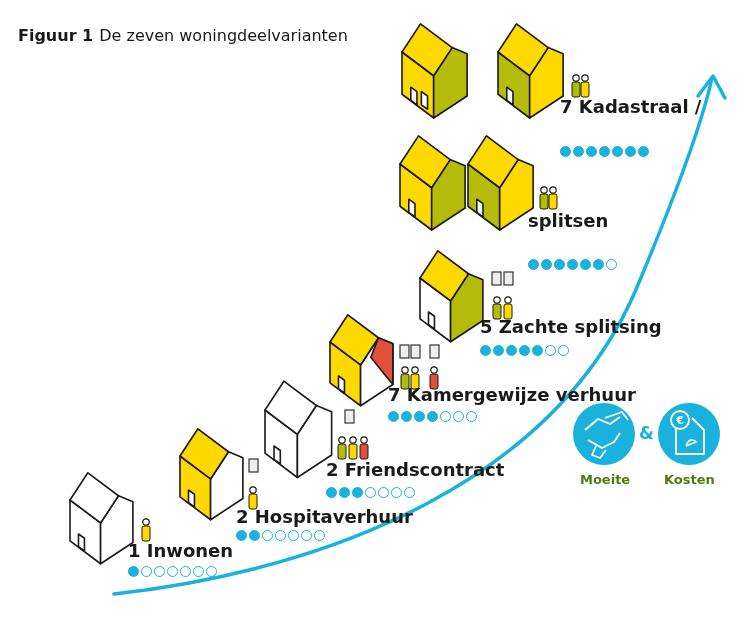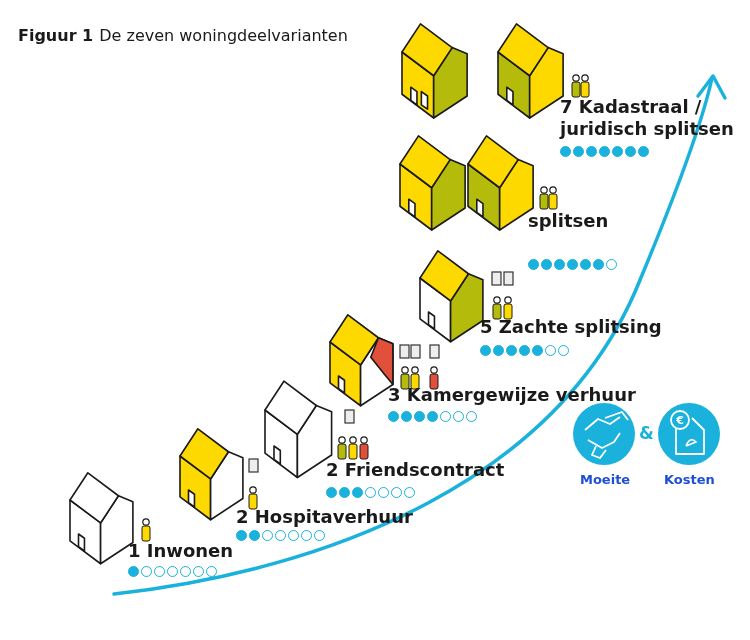--- a/index.html
+++ b/index.html
@@ -4,21 +4,21 @@
 <style>
   html, body { margin: 0; padding: 0; background: #ffffff; }
   body { width: 750px; height: 640px; position: relative; overflow: hidden; font-family: "Liberation Sans", sans-serif; }
   #stage { position: absolute; left: 0; top: 0; width: 596px; height: 640px; }
   .title { position: absolute; left: 18px; top: 26px; font-size: 16px; color: #1a1a1a; font-family: "DejaVu Sans", sans-serif; }
   .title .num { font-weight: bold; margin-right: 6px; }
   .lbl { position: absolute; font-family: "DejaVu Sans", sans-serif; font-weight: bold; font-size: 18px; color: #1a1a1a; line-height: 22px; white-space: nowrap; }
   .dots { position: absolute; display: flex; gap: 2px; }
   .dot { width: 11px; height: 11px; border-radius: 50%; border: 1.5px solid #1ab2dc; box-sizing: border-box; background: #fff; }
   .dot.on { background: #1ab2dc; }
-  .legend-lbl { position: absolute; font-family: "DejaVu Sans", sans-serif; font-weight: bold; font-size: 13px; color: #1d4ed8; }
+  .legend-lbl { position: absolute; font-family: "DejaVu Sans", sans-serif; font-weight: bold; font-size: 13px; color: #4d7c0f; }
   .amp { position: absolute; font-family: "DejaVu Sans", sans-serif; font-weight: bold; font-size: 17px; color: #1ab2dc; }
 </style>
 </head>
 <body>
 
 <div id="stage">
   <div class="title">
     <span class="num">Figuur 1</span><span>De zeven woningdeelvarianten</span>
   </div>
 
@@ -187,21 +187,21 @@
       <div class="lbl" style="left: 326px; top: 459px;">2 Friendscontract</div>
       <div class="dots" style="left: 326px; top: 487px;">
         <span class="dot on"></span>
         <span class="dot on"></span>
         <span class="dot on"></span>
         <span class="dot"></span>
         <span class="dot"></span>
         <span class="dot"></span>
         <span class="dot"></span>
       </div>
-      <div class="lbl" style="left: 388px; top: 384px;">3 Kamergewijze verhuur</div>
+      <div class="lbl" style="left: 388px; top: 384px;">7 Kamergewijze verhuur</div>
       <div class="dots" style="left: 388px; top: 411px;">
         <span class="dot on"></span>
         <span class="dot on"></span>
         <span class="dot on"></span>
         <span class="dot on"></span>
         <span class="dot"></span>
         <span class="dot"></span>
         <span class="dot"></span>
       </div>
       <div class="lbl" style="left: 480px; top: 316px;">5 Zachte splitsing</div>
@@ -221,21 +221,20 @@
         <span class="dot on"></span>
         <span class="dot on"></span>
         <span class="dot on"></span>
         <span class="dot on"></span>
         <span class="dot on"></span>
         <span class="dot on"></span>
         <span class="dot"></span>
       </div>
       <div class="lbl" style="left: 560px; top: 96px;">
         <div>7 Kadastraal /</div>
-        <div>juridisch splitsen</div>
       </div>
       <div class="dots" style="left: 560px; top: 146px;">
         <span class="dot on"></span>
         <span class="dot on"></span>
         <span class="dot on"></span>
         <span class="dot on"></span>
         <span class="dot on"></span>
         <span class="dot on"></span>
         <span class="dot on"></span>
       </div>

